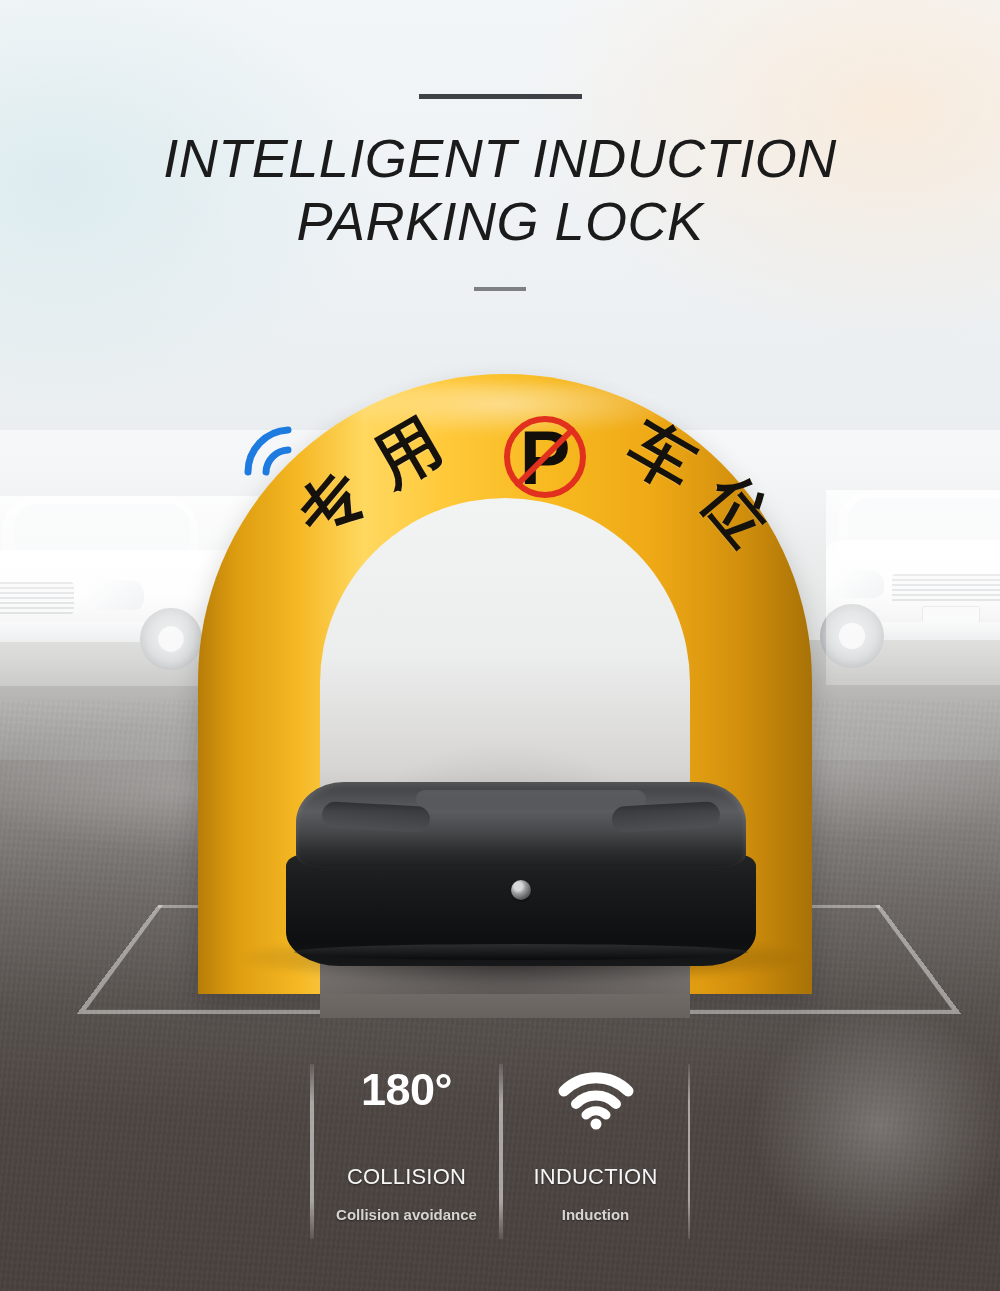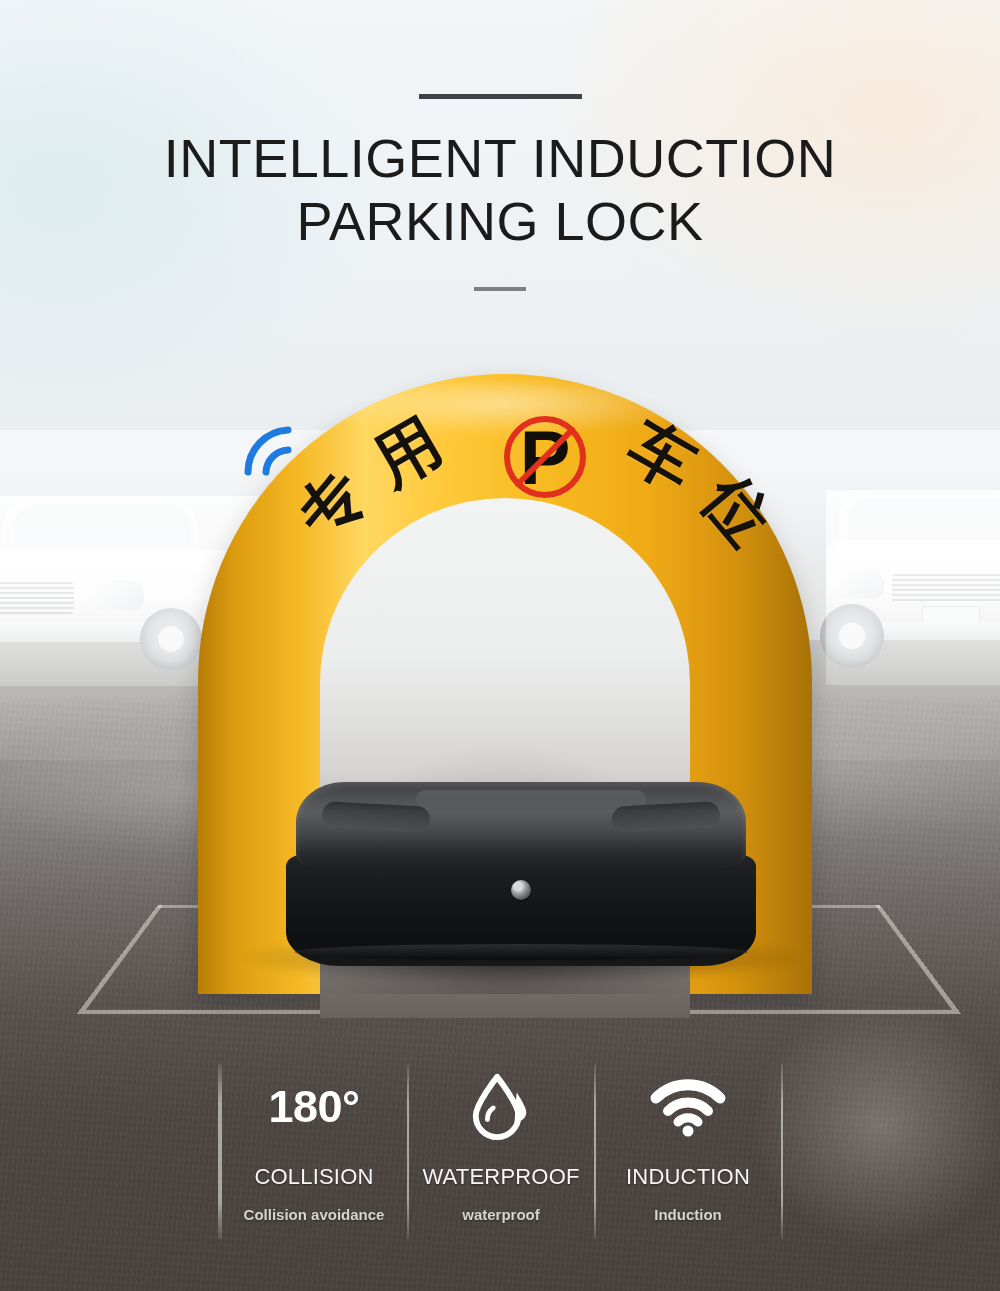--- a/index.html
+++ b/index.html
@@ -173,20 +173,21 @@
   }
   .title {
     margin-top: 28px;
     text-align: center;
     color: #1b1b1b;
     font-size: 54px;
     line-height: 63px;
     font-weight: 400;
     letter-spacing: 0.5px;
     font-family: "Liberation Sans", sans-serif;
+    font-style: italic;
   }
   .title-line { display: block; }
   .rule-bottom {
     width: 52px; height: 4px;
     background: #7d7f82;
     margin: 34px auto 0 auto;
   }
 
   
   .lock { position: absolute; left: 0; top: 0; width: 1000px; height: 1000px; }
@@ -402,21 +403,20 @@
   .feature {
     width: 185px;
     display: flex;
     flex-direction: column;
     align-items: center;
     flex: 0 0 auto;
   }
   .feat-icon {
     height: 78px;
     display: flex;
-    align-items: center;
     justify-content: center;
     margin-top: 12px;
   }
   .feat-deg {
     color: #ffffff;
     font-size: 45px;
     font-weight: 700;
     line-height: 1;
     letter-spacing: -0.5px;
   }
@@ -569,31 +569,20 @@
     <div class="feature">
       <div class="feat-icon">
         <span class="feat-deg">180°</span>
       </div>
       <div class="feat-title">COLLISION</div>
       <div class="feat-sub">Collision avoidance</div>
     </div>
 
     <div class="divider"></div>
 
-    <div class="feature">
-      <div class="feat-icon">
-        <svg viewBox="0 0 72 72" width="70" height="70">
-          <path d="M32 6 C 32 6, 10 34, 10 46 A 22 22 0 0 0 54 46 C 54 34, 32 6, 32 6 Z" fill="none" stroke="#ffffff" stroke-width="6" stroke-linejoin="round"></path>
-          <path d="M22 50 C 22 44, 25 40, 28 38" fill="none" stroke="#ffffff" stroke-width="5" stroke-linecap="round"></path>
-          <path d="M52 22 C 52 22, 62 36, 62 43 A 10 10 0 0 1 50 52 Z" fill="#ffffff"></path>
-        </svg>
-      </div>
-      <div class="feat-title">WATERPROOF</div>
-      <div class="feat-sub">waterproof</div>
-    </div>
 
     <div class="divider"></div>
 
     <div class="feature">
       <div class="feat-icon">
         <svg viewBox="0 0 80 64" width="80" height="64">
           <g fill="none" stroke="#ffffff" stroke-linecap="round">
             <path d="M8 24 A 45 45 0 0 1 72 24" stroke-width="11"></path>
             <path d="M20 37 A 28 28 0 0 1 60 37" stroke-width="10"></path>
             <path d="M30 48 A 14 14 0 0 1 50 48" stroke-width="9"></path>

